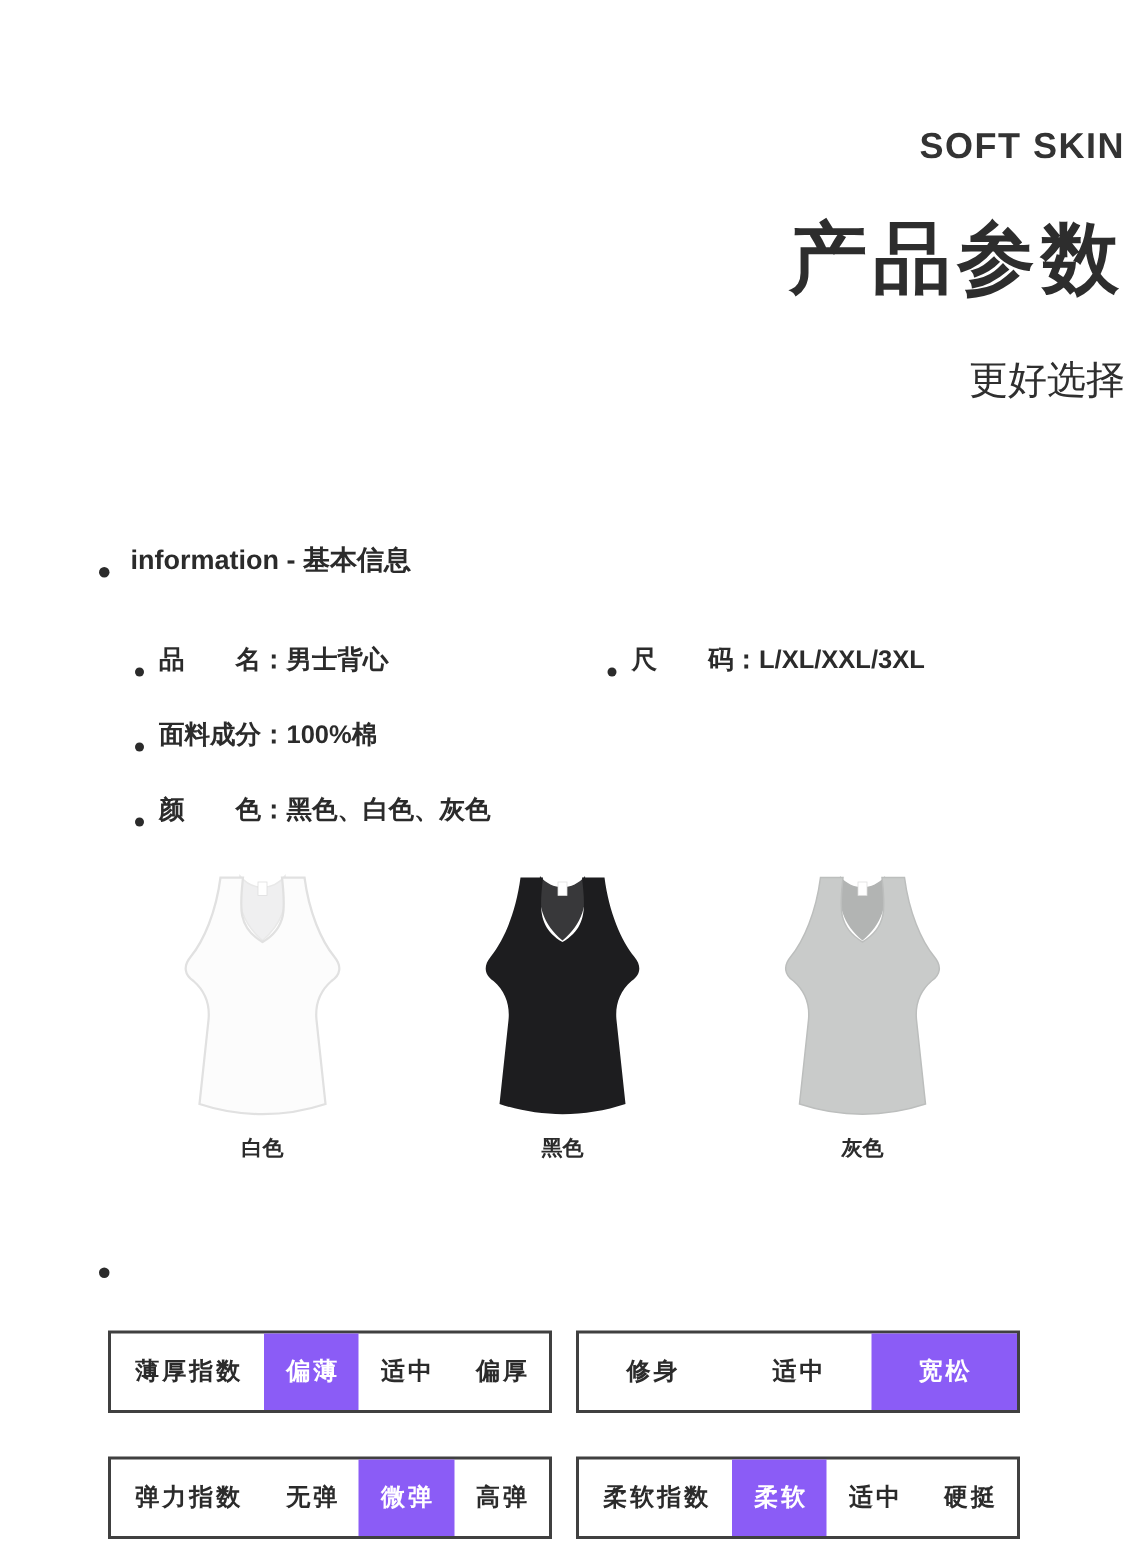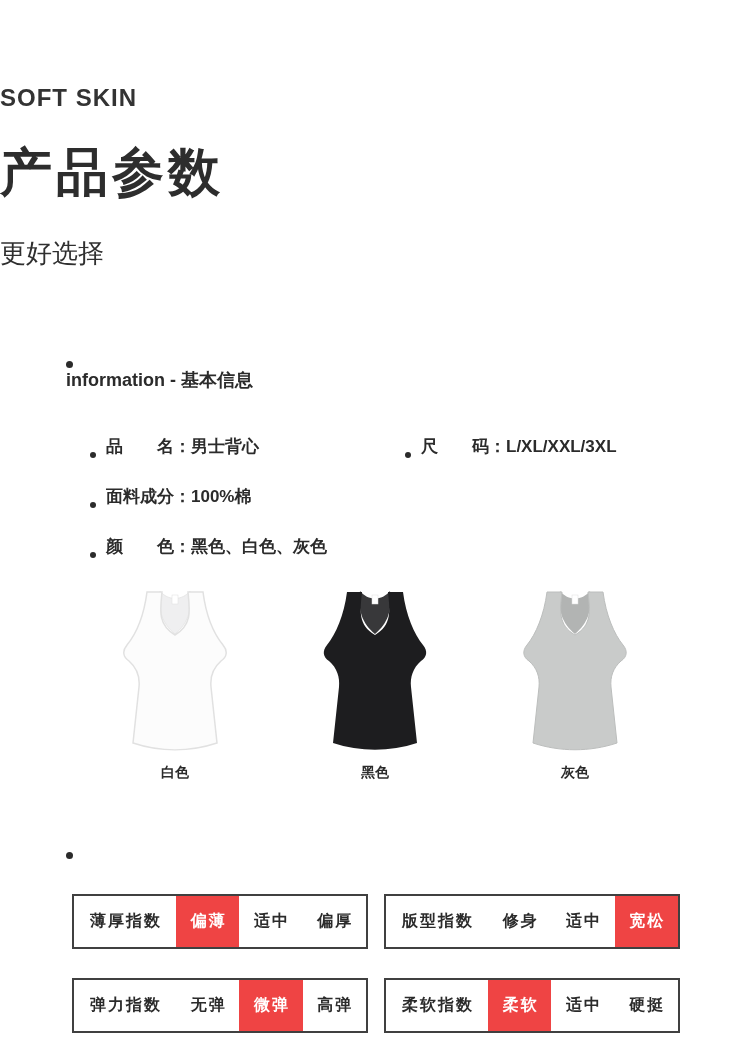--- a/index.html
+++ b/index.html
@@ -6,27 +6,27 @@
   html, body { background: #ffffff; }
   body {
     width: 750px; height: 1043px;
     overflow: hidden;
     font-family: "Liberation Sans", "DejaVu Sans", sans-serif;
     color: #2b2b2b;
   }
   .page { width: 750px; height: 1043px; background: #ffffff; }
 
   
-  .header { text-align: left; padding-top: 84px; }
+  .header { text-align: right; padding-top: 84px; }
   .brand   { font-size: 24px; font-weight: 600; letter-spacing: 1px; color: #333333; }
   .title   { font-size: 52px; font-weight: 900; letter-spacing: 4px; color: #2d2d2d; margin-top: 26px; }
   .subtitle{ font-size: 26px; font-weight: 400; color: #2f2f2f; margin-top: 28px; }
 
   
-  .section-heading { display: flex; align-items: flex-start; margin-left: 66px; flex-direction: column; }
+  .section-heading { display: flex; align-items: flex-end; margin-left: 66px; }
   .section-heading.first { margin-top: 90px; }
   .section-heading.second { margin-top: 70px; }
   .dot-lg { width: 7px; height: 7px; border-radius: 50%; background: #2b2b2b; margin-right: 14px; flex: 0 0 auto; }
   .section-heading .txt { font-size: 18px; font-weight: 700; color: #2b2b2b; }
 
   
   .info-rows { margin: 29px 0 0 90px; }
   .info-row { display: flex; height: 50px; align-items: center; }
   .info-item { display: flex; align-items: flex-end; }
   .info-col1 { width: 315px; flex: 0 0 315px; }
@@ -58,21 +58,21 @@
     border: 2px solid #404040;
     background: #ffffff;
   }
   .itable .cell {
     display: flex; align-items: center; justify-content: center;
     font-size: 16px; font-weight: 700; letter-spacing: 2px;
     color: #2b2b2b; text-indent: 2px;
   }
   .itable .label { flex: 0 0 35%; }
   .itable .opt { flex: 1 1 0; }
-  .itable .opt.selected { background: #ef4444; color: #ffffff; }
+  .itable .opt.selected { background: #8b5cf6; color: #ffffff; }
 </style>
 </head>
 <body>
 
 <div class="page">
 
   <div class="header">
     <div class="brand">SOFT SKIN</div>
     <div class="title">产品参数</div>
     <div class="subtitle">更好选择</div>
@@ -146,21 +146,20 @@
   <div class="tables">
 
     <div class="itable">
       <div class="cell label">薄厚指数</div>
       <div class="cell opt selected">偏薄</div>
       <div class="cell opt">适中</div>
       <div class="cell opt">偏厚</div>
     </div>
 
     <div class="itable">
-      <div class="cell label">版型指数</div>
       <div class="cell opt">修身</div>
       <div class="cell opt">适中</div>
       <div class="cell opt selected">宽松</div>
     </div>
 
     <div class="itable">
       <div class="cell label">弹力指数</div>
       <div class="cell opt">无弹</div>
       <div class="cell opt selected">微弹</div>
       <div class="cell opt">高弹</div>

